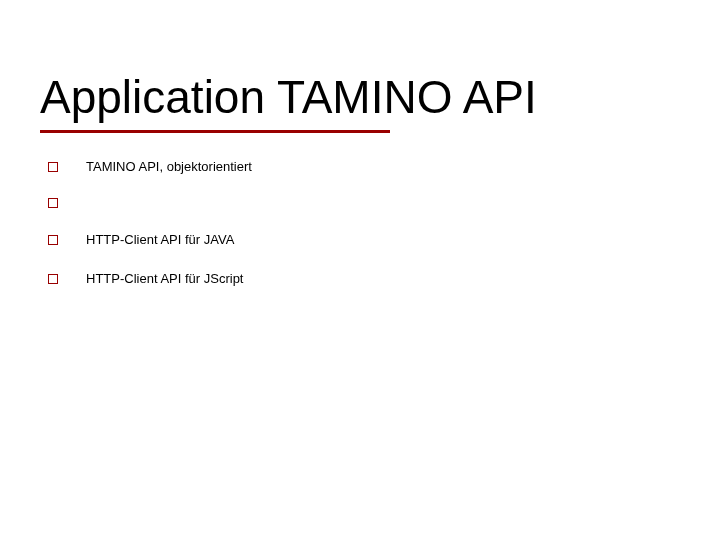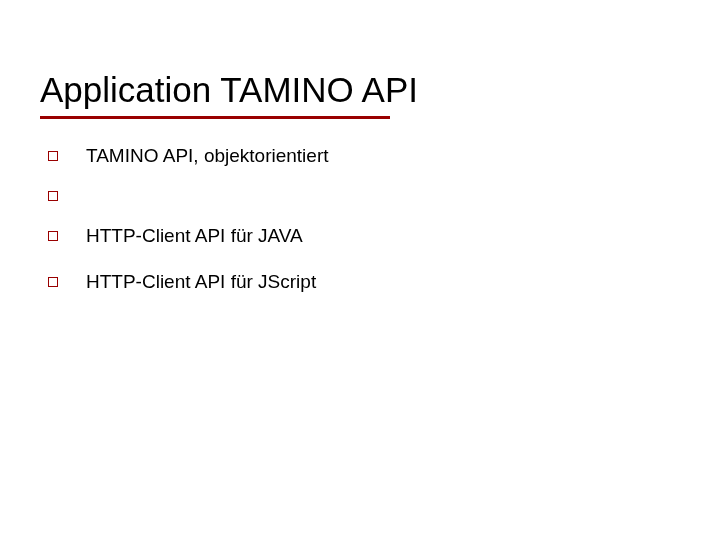--- a/index.html
+++ b/index.html
@@ -12,21 +12,21 @@
     color: #000000;
   }
   .slide {
     position: relative;
     width: 720px;
     height: 540px;
     box-sizing: border-box;
     padding: 70px 40px 40px 40px;
   }
   .title {
-    font-size: 35px;
+    font-size: 46px;
     font-weight: 400;
     margin: 0 0 6px 0;
     letter-spacing: 0px;
   }
   .title-underline {
     height: 3px;
     background: #990000;
     width: 350px;
     margin-bottom: 26px;
   }
@@ -43,21 +43,21 @@
   }
   .bullet-box {
     width: 10px;
     height: 10px;
     border: 1.5px solid #990000;
     box-sizing: border-box;
     margin-right: 28px;
     flex-shrink: 0;
   }
   .bullet-text {
-    font-size: 19px;
+    font-size: 13px;
     font-weight: 400;
   }
 </style>
 </head>
 <body>
 
 <div class="slide">
   <h1 class="title">Application TAMINO API</h1>
   <div class="title-underline"></div>
   <ul class="bullets">

